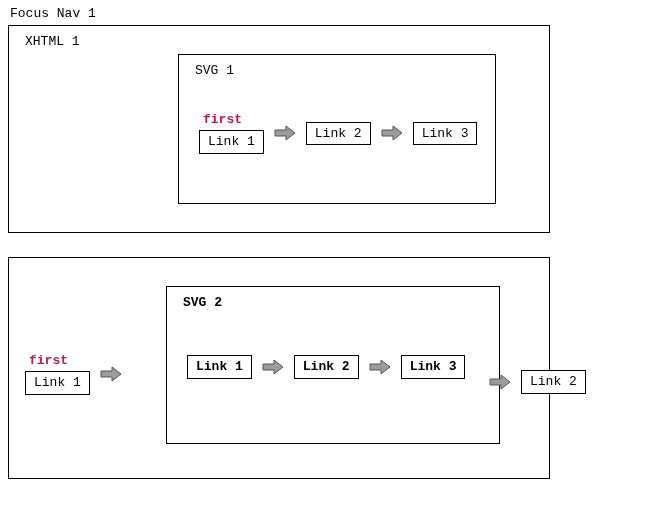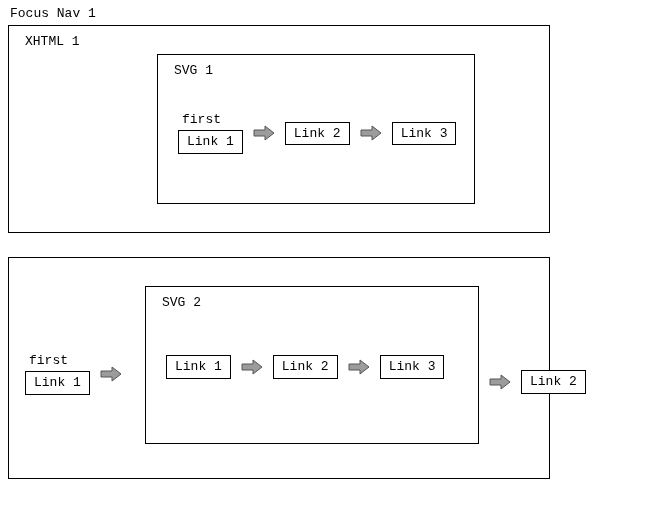--- a/index.html
+++ b/index.html
@@ -37,44 +37,47 @@
   }
   .box-label {
     font-size: 13px;
     margin: 0 0 8px 2px;
   }
   .svg-box {
     border: 1.5px solid #000;
     box-sizing: border-box;
     position: absolute;
     padding: 8px 14px 16px 14px;
+    margin-left: 21px;
   }
   .svg-box.svg1 {
     left: 148px;
     top: 28px;
     width: 318px;
     height: 150px;
   }
   .svg-box.svg2 {
     left: 136px;
     top: 28px;
     width: 334px;
     height: 158px;
+    font-weight: bold;
   }
   .row {
     display: flex;
     align-items: center;
     gap: 10px;
   }
   .first-label {
-    color: #000000;
+    color: #be185d;
     font-size: 13px;
     line-height: 1;
     margin: 0 0 4px 4px;
     white-space: nowrap;
+    font-weight: bold;
   }
   .link-wrap {
     display: flex;
     flex-direction: column;
     align-items: flex-start;
   }
   .link-wrap .first-label {
     
   }
   .link-box {

